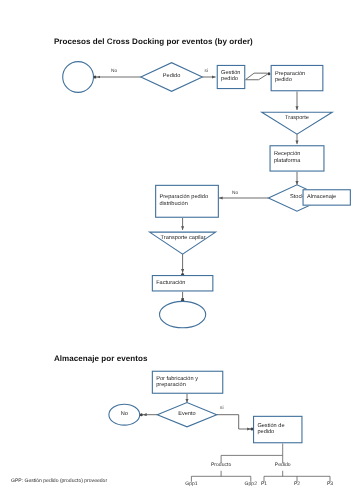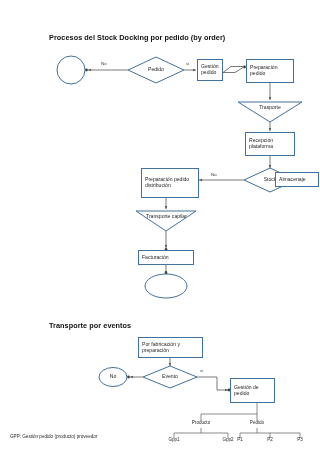--- a/index.html
+++ b/index.html
@@ -160,21 +160,21 @@
     <line x1="174" y1="433" x2="174" y2="438" stroke="#595959" stroke-width="0.7"></line>
     <line x1="228" y1="433" x2="228" y2="438" stroke="#595959" stroke-width="0.7"></line>
 
     <line x1="257" y1="428" x2="257" y2="433" stroke="#595959" stroke-width="0.7"></line>
     <line x1="240" y1="433" x2="300" y2="433" stroke="#595959" stroke-width="0.7"></line>
     <line x1="240" y1="433" x2="240" y2="438" stroke="#595959" stroke-width="0.7"></line>
     <line x1="270" y1="433" x2="270" y2="438" stroke="#595959" stroke-width="0.7"></line>
     <line x1="300" y1="433" x2="300" y2="438" stroke="#595959" stroke-width="0.7"></line>
   </svg>
 
-  <div class="section-title" style="left:49px; top:33px;">Procesos del Stock Docking por pedido (by order)</div>
+  <div class="section-title" style="left:49px; top:33px;">Procesos del Cross Docking por eventos (by order)</div>
 
   <div class="node" style="left:57px; top:56px; width:28px; height:28px; font-size:5px;"></div>
 
   <div class="edge-label" style="left:101px; top:62px;">No</div>
 
   <div class="diamond-label" style="left:143px; top:67px; width:26px;">Pedido</div>
 
   <div class="edge-label" style="left:186px; top:62px;">si</div>
 
   <div class="node box left-align" style="left:197px; top:59px; width:26px; height:22px;">Gestión pedido</div>
@@ -194,21 +194,21 @@
   <div class="node box left-align" style="left:275px; top:172px; width:44px; height:15px;">Almacenaje</div>
 
   <div class="node box left-align" style="left:141px; top:168px; width:58px; height:30px;">Preparación pedido distribución</div>
 
   <div class="tri-label" style="left:146px; top:214px; width:40px;">Transporte capilar</div>
 
   <div class="node box left-align" style="left:138px; top:250px; width:56px; height:15px;">Facturación</div>
 
   <div class="node" style="left:145px; top:274px; width:42px; height:24px; font-size:5px;"></div>
 
-  <div class="section-title" style="left:49px; top:321px;">Transporte por eventos</div>
+  <div class="section-title" style="left:49px; top:321px;">Almacenaje por eventos</div>
 
   <div class="node box left-align" style="left:138px; top:337px; width:65px; height:21px;">Por fabricación y preparación</div>
 
   <div class="node" style="left:99px; top:370px; width:28px; height:14px; font-size:5.1px;">No</div>
 
   <div class="diamond-label" style="left:157px; top:374px; width:26px;">Evento</div>
 
   <div class="edge-label" style="left:200px; top:369px;">si</div>
 
   <div class="node box left-align" style="left:230px; top:378px; width:45px; height:25px;">Gestión de pedido</div>

